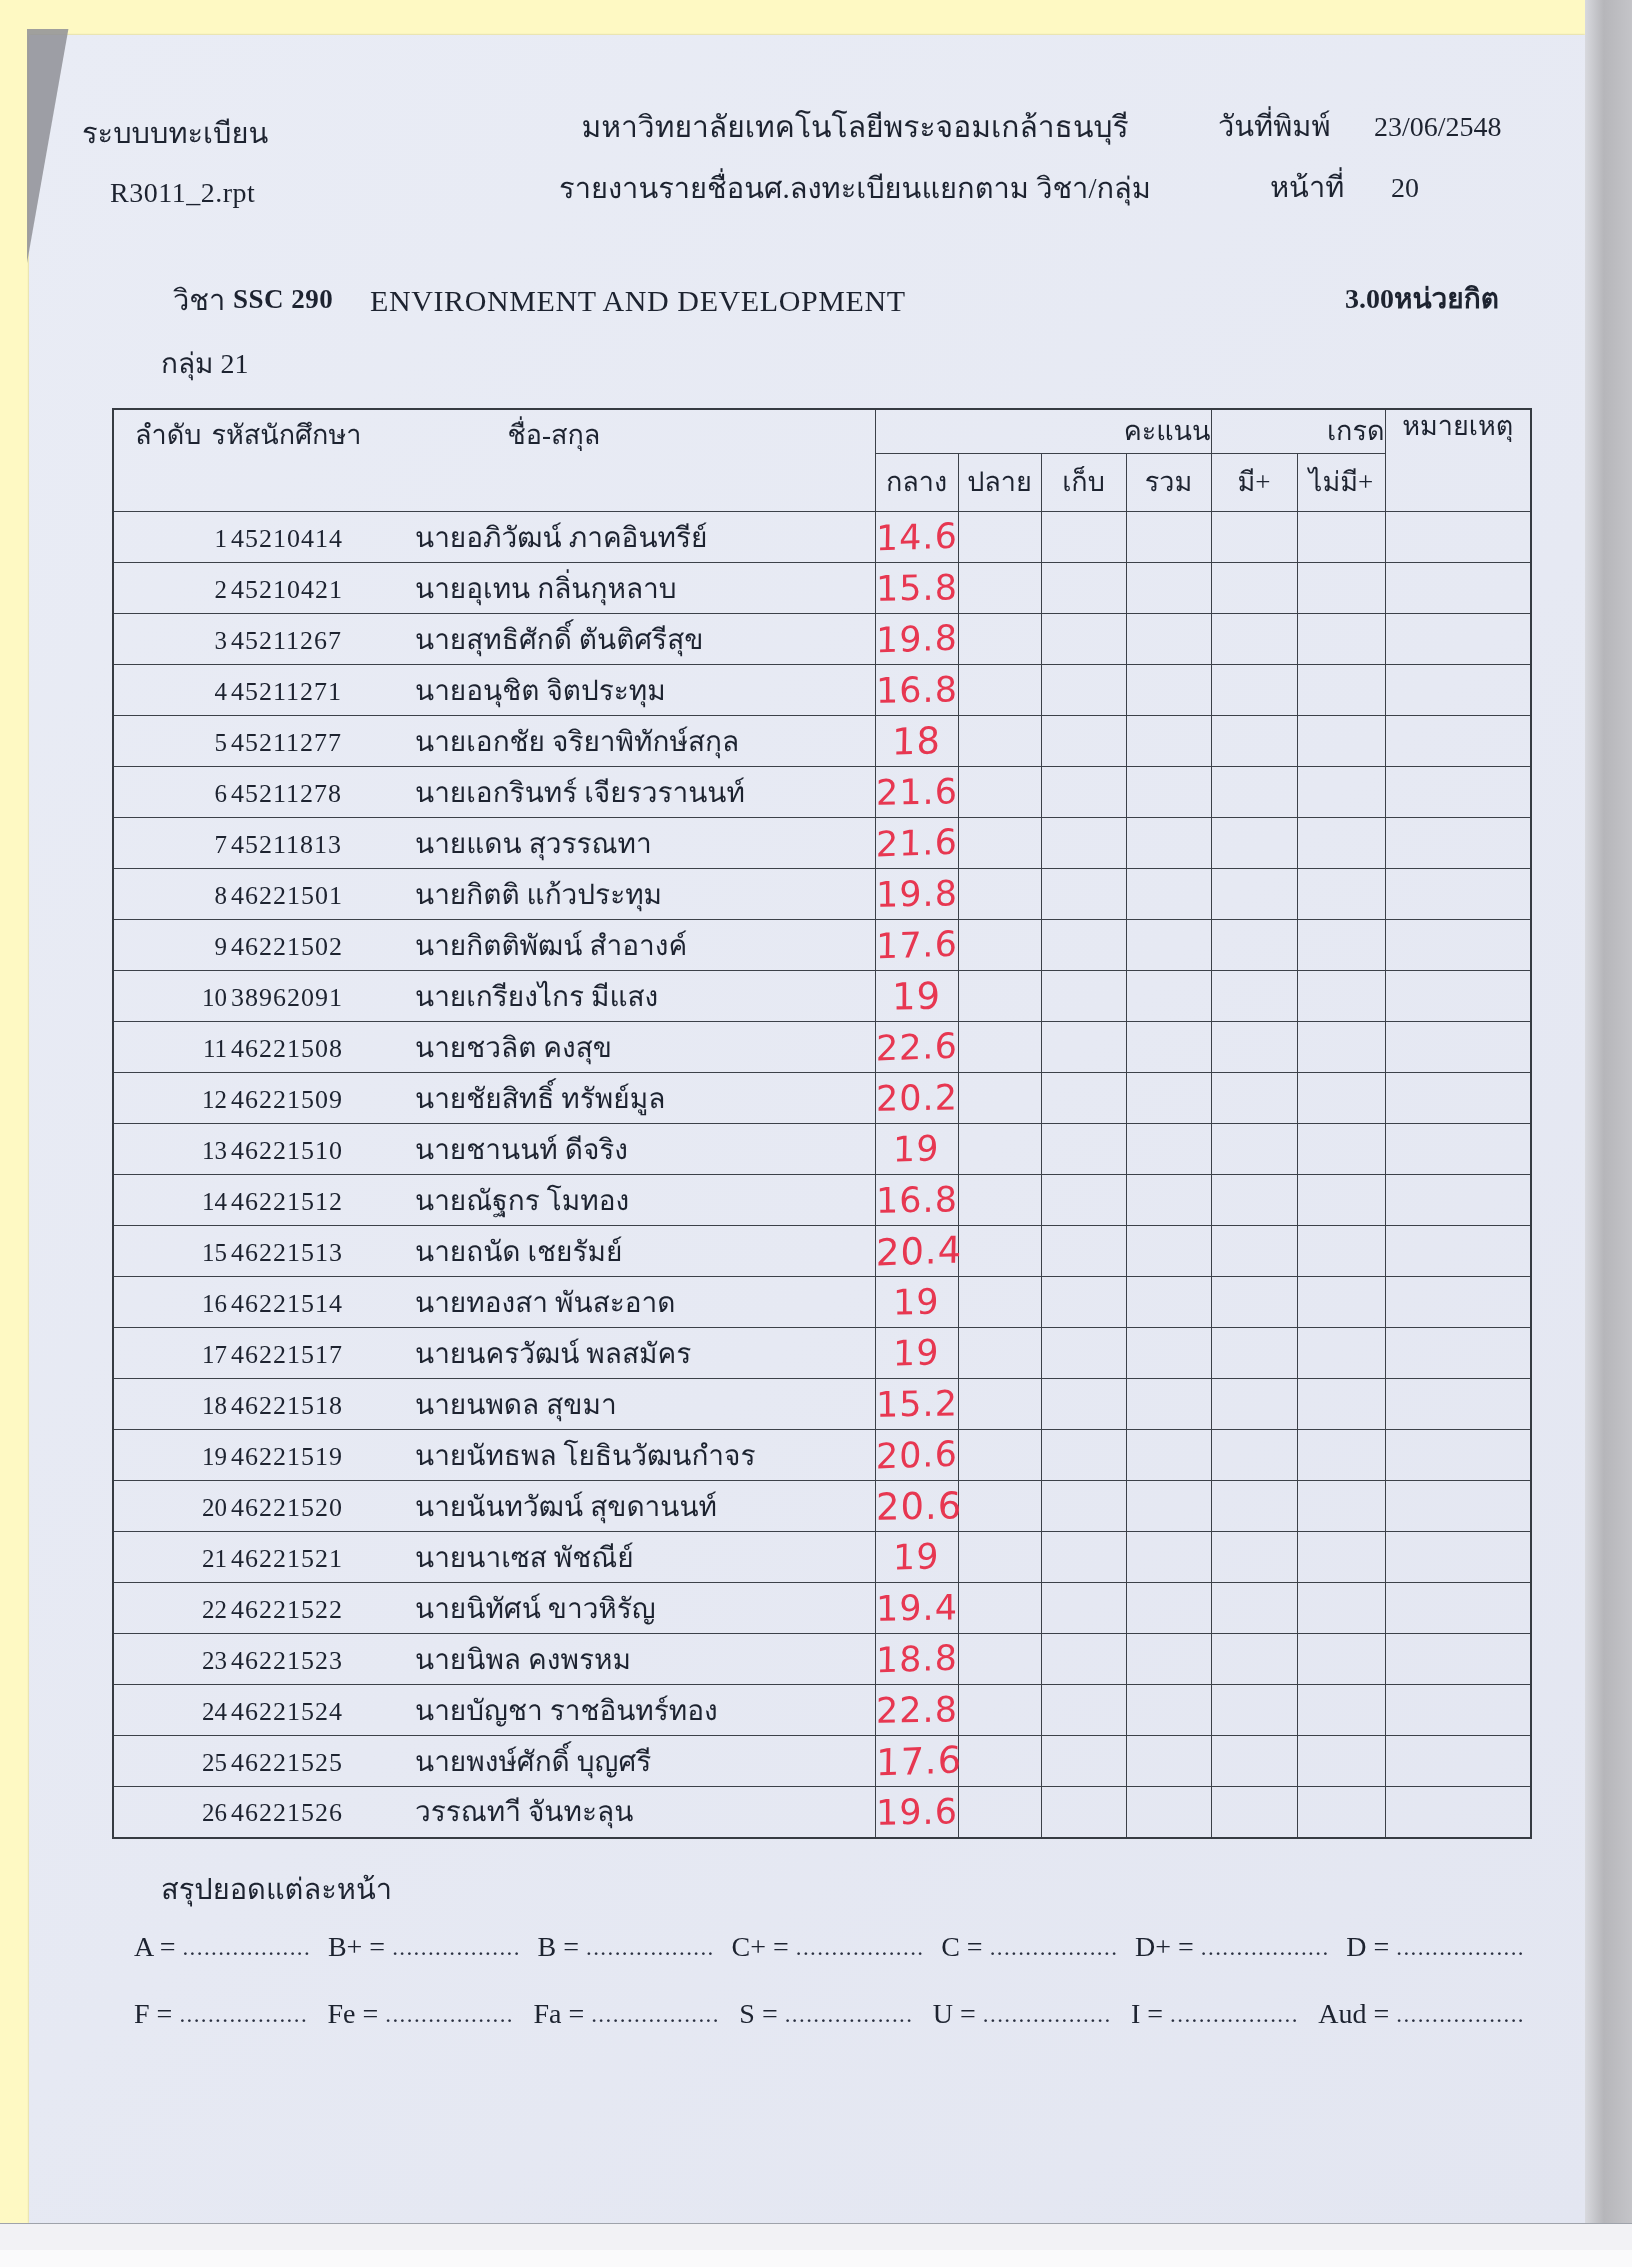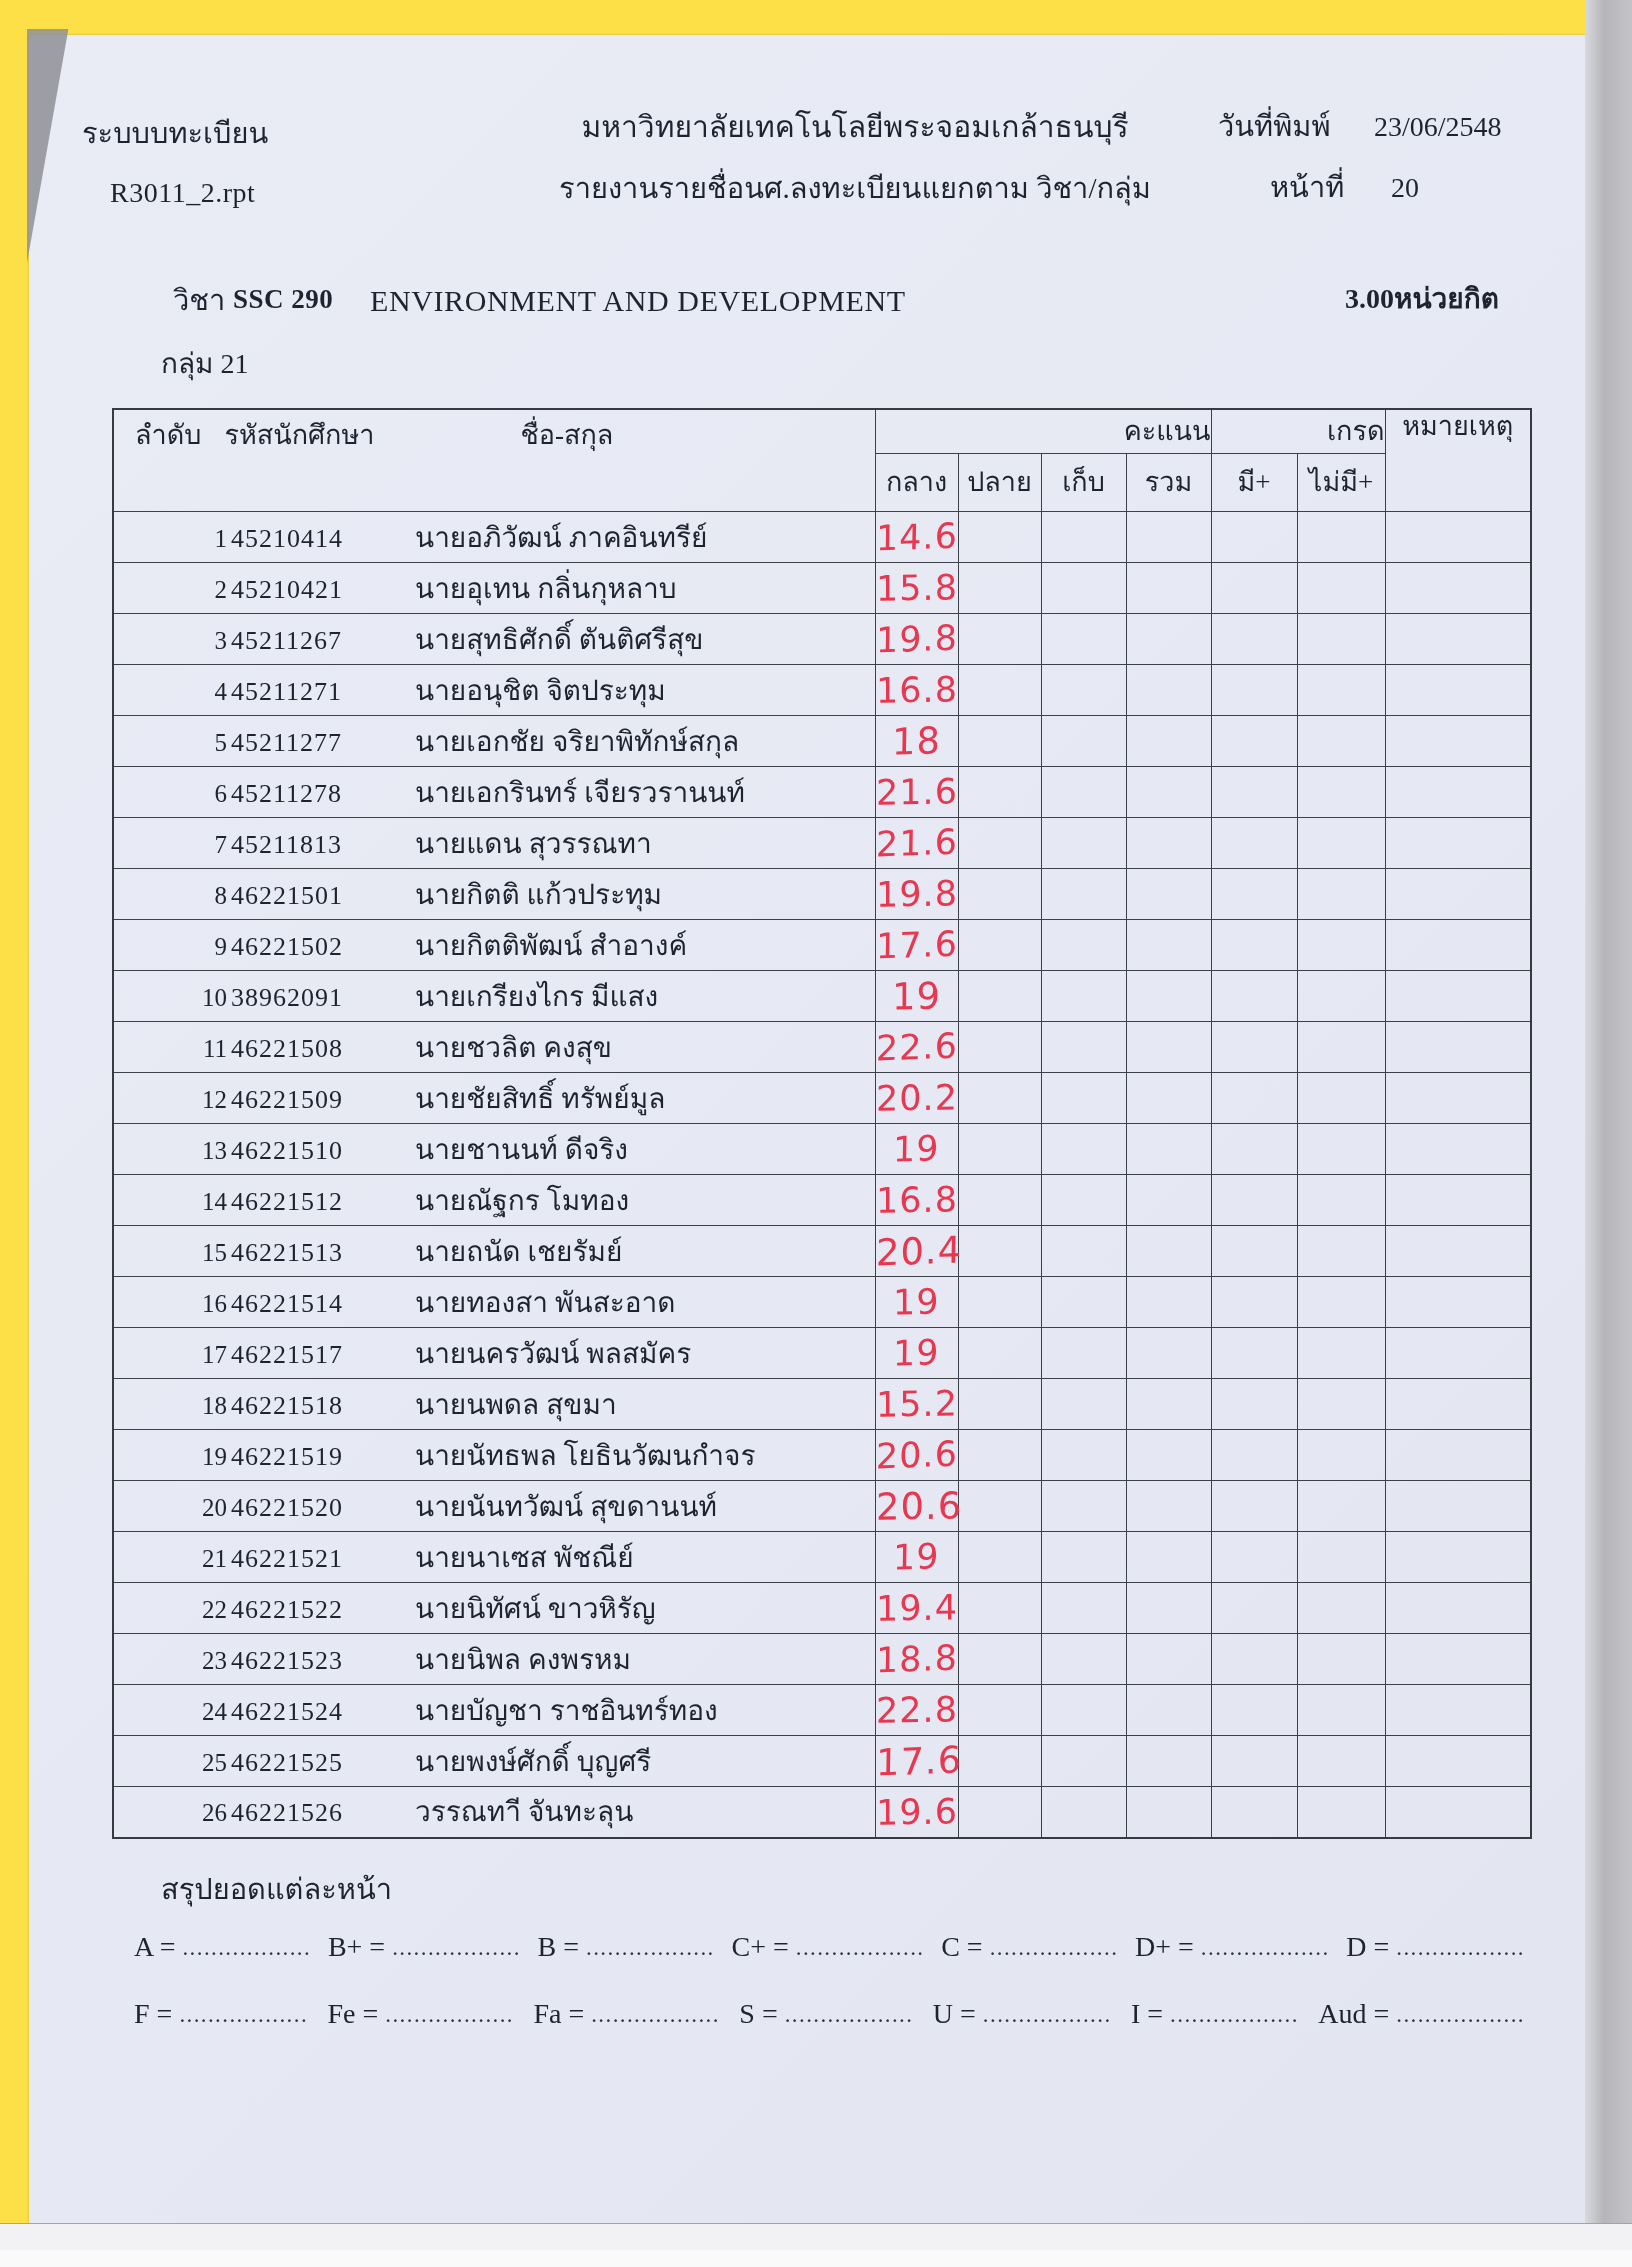--- a/index.html
+++ b/index.html
@@ -1,19 +1,19 @@
 <!DOCTYPE html>
 <html><head>
 <meta charset="utf-8">
 <style>
   html,body{margin:0;padding:0;background:#fafafb;}
   .page{
     position:relative; width:1632px; height:2250px;
     font-family:"Liberation Serif","DejaVu Serif",serif;
-    color:#1d2330; overflow:hidden; background:#fde047;
+    color:#1d2330; overflow:hidden; background:#fef9c3;
   }
   
   .paper{
     position:absolute; left:29px; top:35px; width:1556px; height:2188px;
     background:linear-gradient(135deg,#e9ecf5 0%,#e6e9f3 55%,#e3e6f1 100%);
     box-shadow:0 0 1.9px rgba(0,0,0,.25);
   }
   .right-strip{
     position:absolute; right:0; top:0; width:47px; height:2267px;
     background:linear-gradient(to right,#d8d9de 0%,#b6b6ba 40%,#c4c4c8 100%);
@@ -52,21 +52,21 @@
   
   .reg-table{
     position:absolute; left:112px; top:408px;
     border-collapse:collapse; table-layout:fixed; width:1417px;
     border:2.3px solid #363b42;
   }
   .reg-table td{border:1.6px solid #3c4149; padding:0;}
   .h-left{vertical-align:top; text-align:left;}
   .h-left .hl{display:inline-block; font-size:27px; padding-top:8.6px;}
   .hl-no{margin-left:21px;}
-  .hl-id{margin-left:19px;}
+  .hl-id{margin-left:6px;}
   .hl-name{margin-left:142px;}
   .h-group{height:43px; text-align:right; font-size:27px;}
   .h-sub td{height:57px; text-align:center; font-size:27px; vertical-align:middle;}
   .h-remark{vertical-align:top; text-align:center; font-size:27px; padding-top:8.6px;}
   .reg-table tbody tr{height:51px;}
   .c-left{vertical-align:middle; font-size:28px;}
   .c-left .no{display:inline-block; width:113px; text-align:right; font-size:25px;}
   .c-left .sid{display:inline-block; margin-left:4px; width:152px; font-size:26px; letter-spacing:1px;}
   .c-left .sname{display:inline-block; margin-left:32px; font-size:28px;}
   .c-score{text-align:center; vertical-align:middle;}

